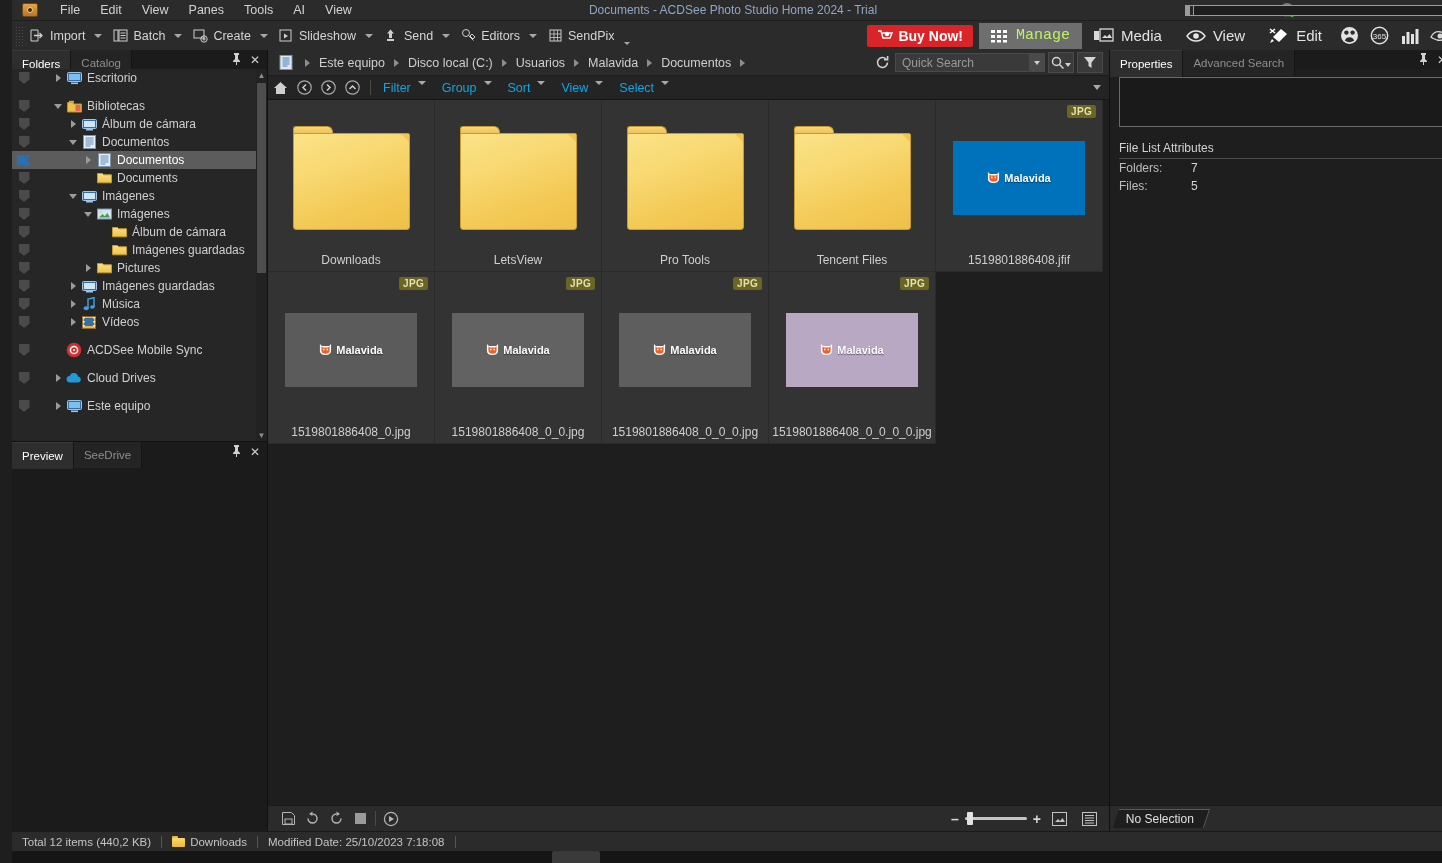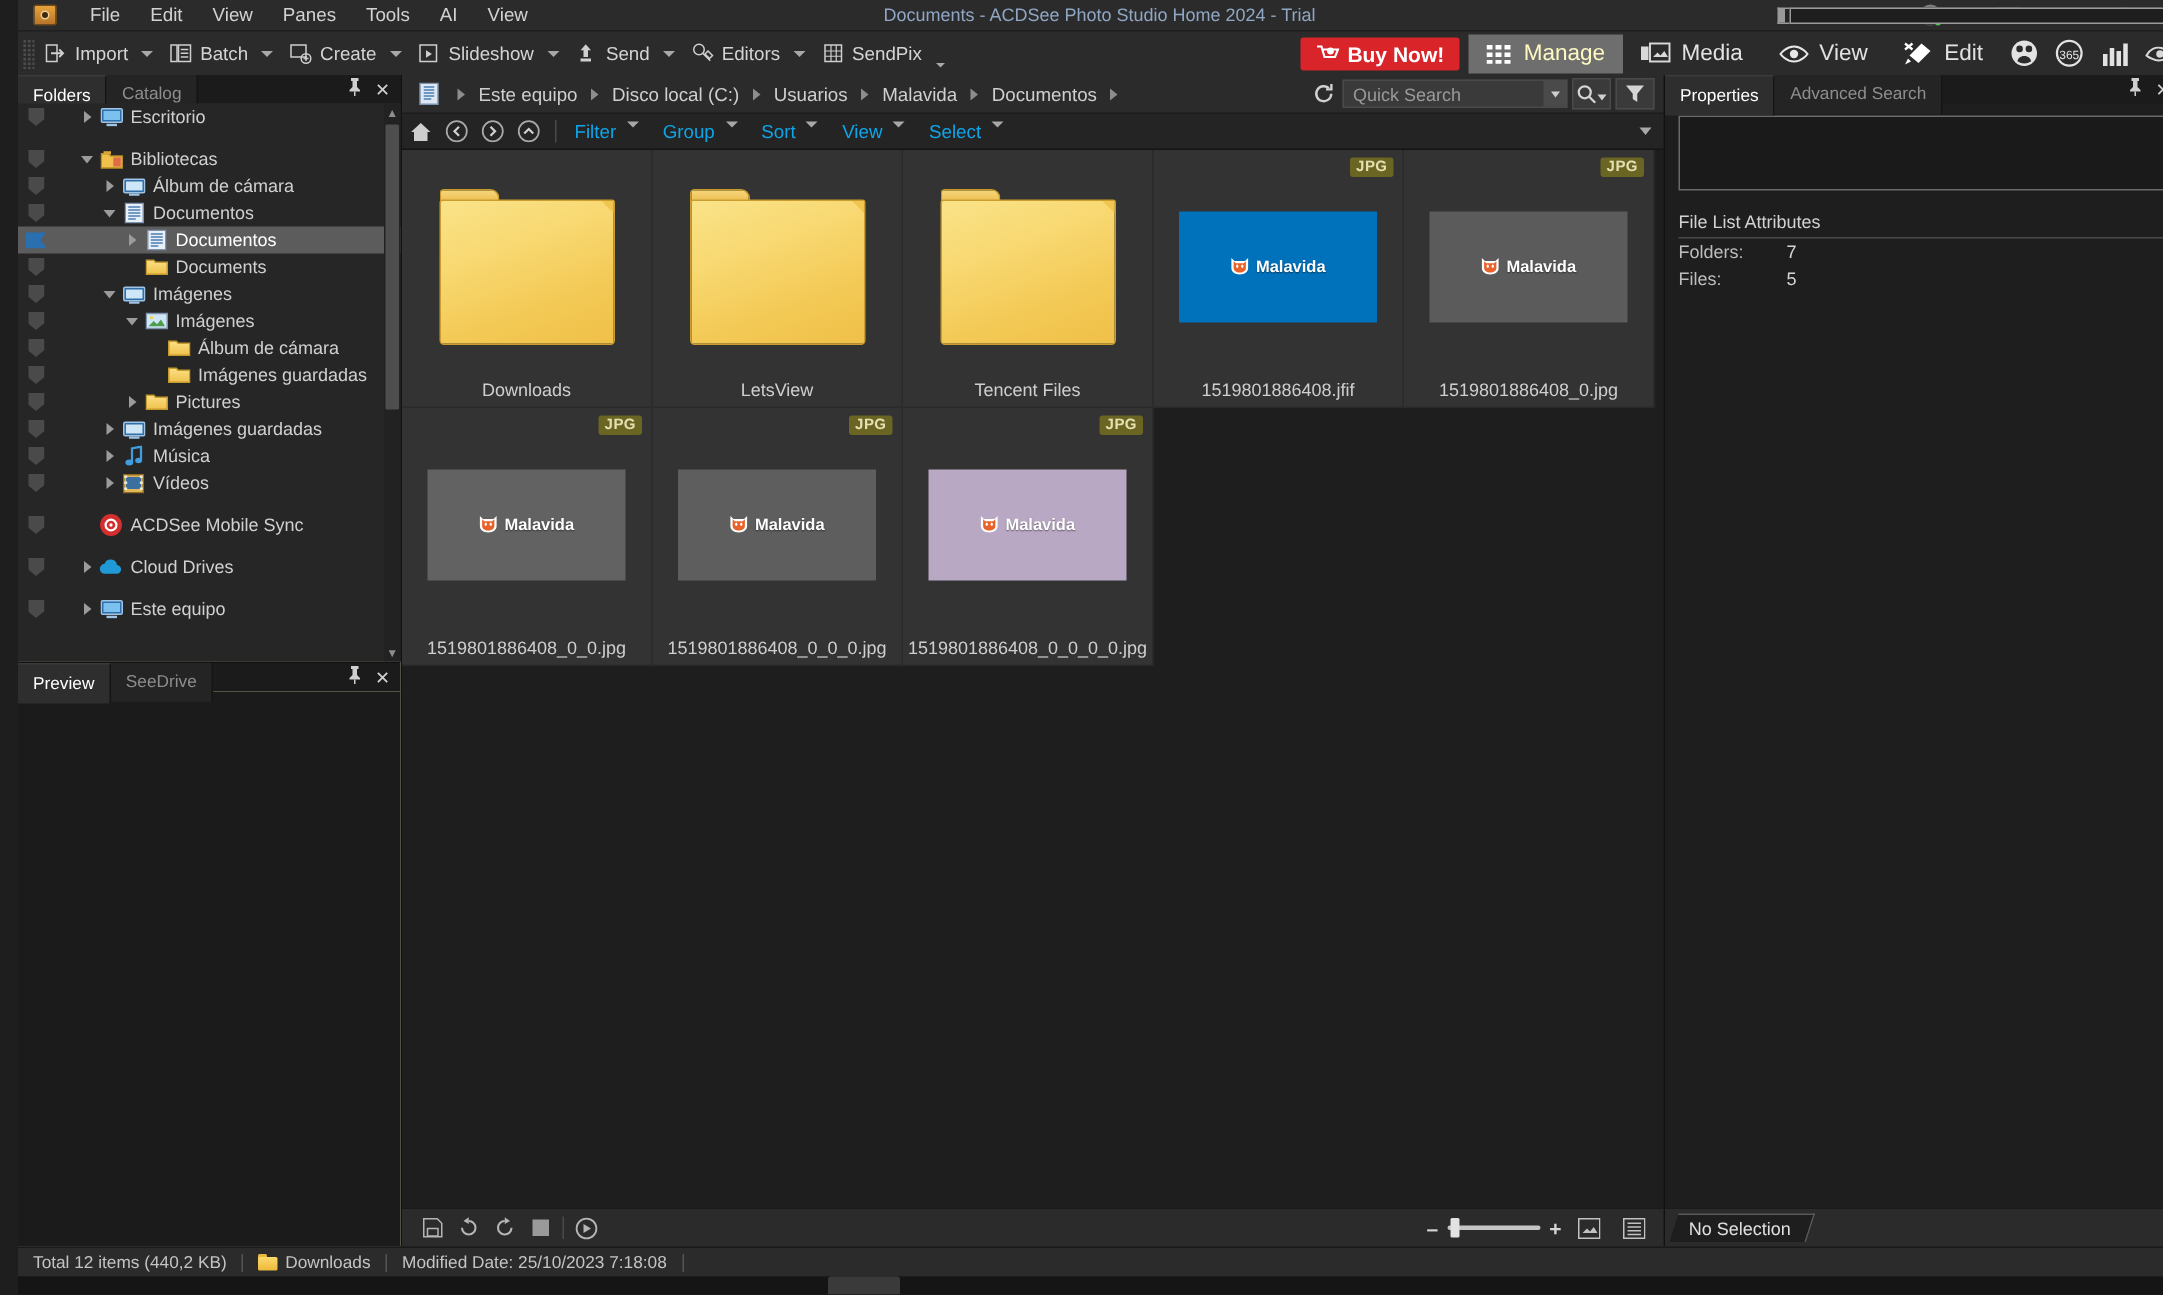--- a/index.html
+++ b/index.html
@@ -64,21 +64,21 @@
 
   .buynow {
     margin-left: auto; background: #d9242a; color: #fff; font-size: 14px; font-weight: bold;
     height: 22px; display: flex; align-items: center; gap: 5px; padding: 0 10px; border-radius: 2px;
   }
   .modes { display: flex; align-items: center; height: 30px; margin-left: 6px; }
   .mode {
     display: flex; align-items: center; gap: 7px; padding: 0 12px; height: 26px;
     color: #e2e2e2; font-size: 15px;
   }
-  .mode.active { background: #6e6e6e; color: #fef9c3; }
+  .mode.active { background: #6e6e6e; color: #bef264; font-family: Liberation Mono, monospace; }
   .mode-ico { display: inline-flex; align-items: center; justify-content: center; }
   .icon-btn { width: 30px; height: 30px; display: flex; align-items: center; justify-content: center; }
 
   
   .body { flex: 1; display: flex; min-height: 0; background: #1e1e1e; }
 
   
   .left { width: 256px; flex: none; display: flex; flex-direction: column; background: #262626; border-right: 1px solid #111; }
   .panel-tabs {
     height: 19px; background: #1b1b1b; display: flex; align-items: stretch; position: relative; flex: none;
@@ -118,21 +118,21 @@
   .folder-ico::after {
     content:""; position:absolute; left:0; top:2px; width:13px; height:9px;
     background:linear-gradient(#fbd96a,#edb93c); border-radius:1px;
   }
   .scroll-v {
     position: absolute; right: 0; top: 0; width: 11px; bottom: 0; background: #222;
   }
   .scroll-thumb { position: absolute; left: 1px; width: 9px; background: #4e4e4e; border-radius: 1px; }
   .scroll-arrow { position:absolute; left:0; width:11px; height:12px; display:flex; align-items:center; justify-content:center; color:#8d8d8d; font-size:8px; }
 
-  .preview-pane { height: 390px; flex: none; display: flex; flex-direction: column; background: #fef9c3; border-top: 1px solid #111; }
+  .preview-pane { height: 390px; flex: none; display: flex; flex-direction: column; background: #14532d; border-top: 1px solid #111; }
   .preview-body { flex: 1; background: #1b1b1b; }
 
   
   .center { flex: 1; display: flex; flex-direction: column; min-width: 0; background: #1e1e1e; border-right: 1px solid #111; }
   .navbar {
     height: 26px; background: #2b2b2b; display: flex; align-items: center; flex: none;
     border-bottom: 1px solid #1c1c1c;
   }
   .crumb-ico { width: 16px; height: 16px; margin: 0 6px 0 10px; display:flex; align-items:center; justify-content:center; }
   .crumbs { display: flex; align-items: center; flex: 1; overflow: hidden; }
@@ -897,20 +897,29 @@
             <div class="cap">Downloads</div>
           </div>
           <div class="cell">
             <div class="thumb-area">
               <div class="big-folder">
                 <div class="tab"></div>
                 <div class="main"></div>
               </div>
             </div>
             <div class="cap">LetsView</div>
+          </div>
+          <div class="cell">
+            <div class="thumb-area">
+              <div class="big-folder">
+                <div class="tab"></div>
+                <div class="main"></div>
+              </div>
+            </div>
+            <div class="cap">Pro Tools</div>
           </div>
           <div class="cell">
             <div class="thumb-area">
               <div class="big-folder">
                 <div class="tab"></div>
                 <div class="main"></div>
               </div>
             </div>
             <div class="cap">Tencent Files</div>
           </div>

